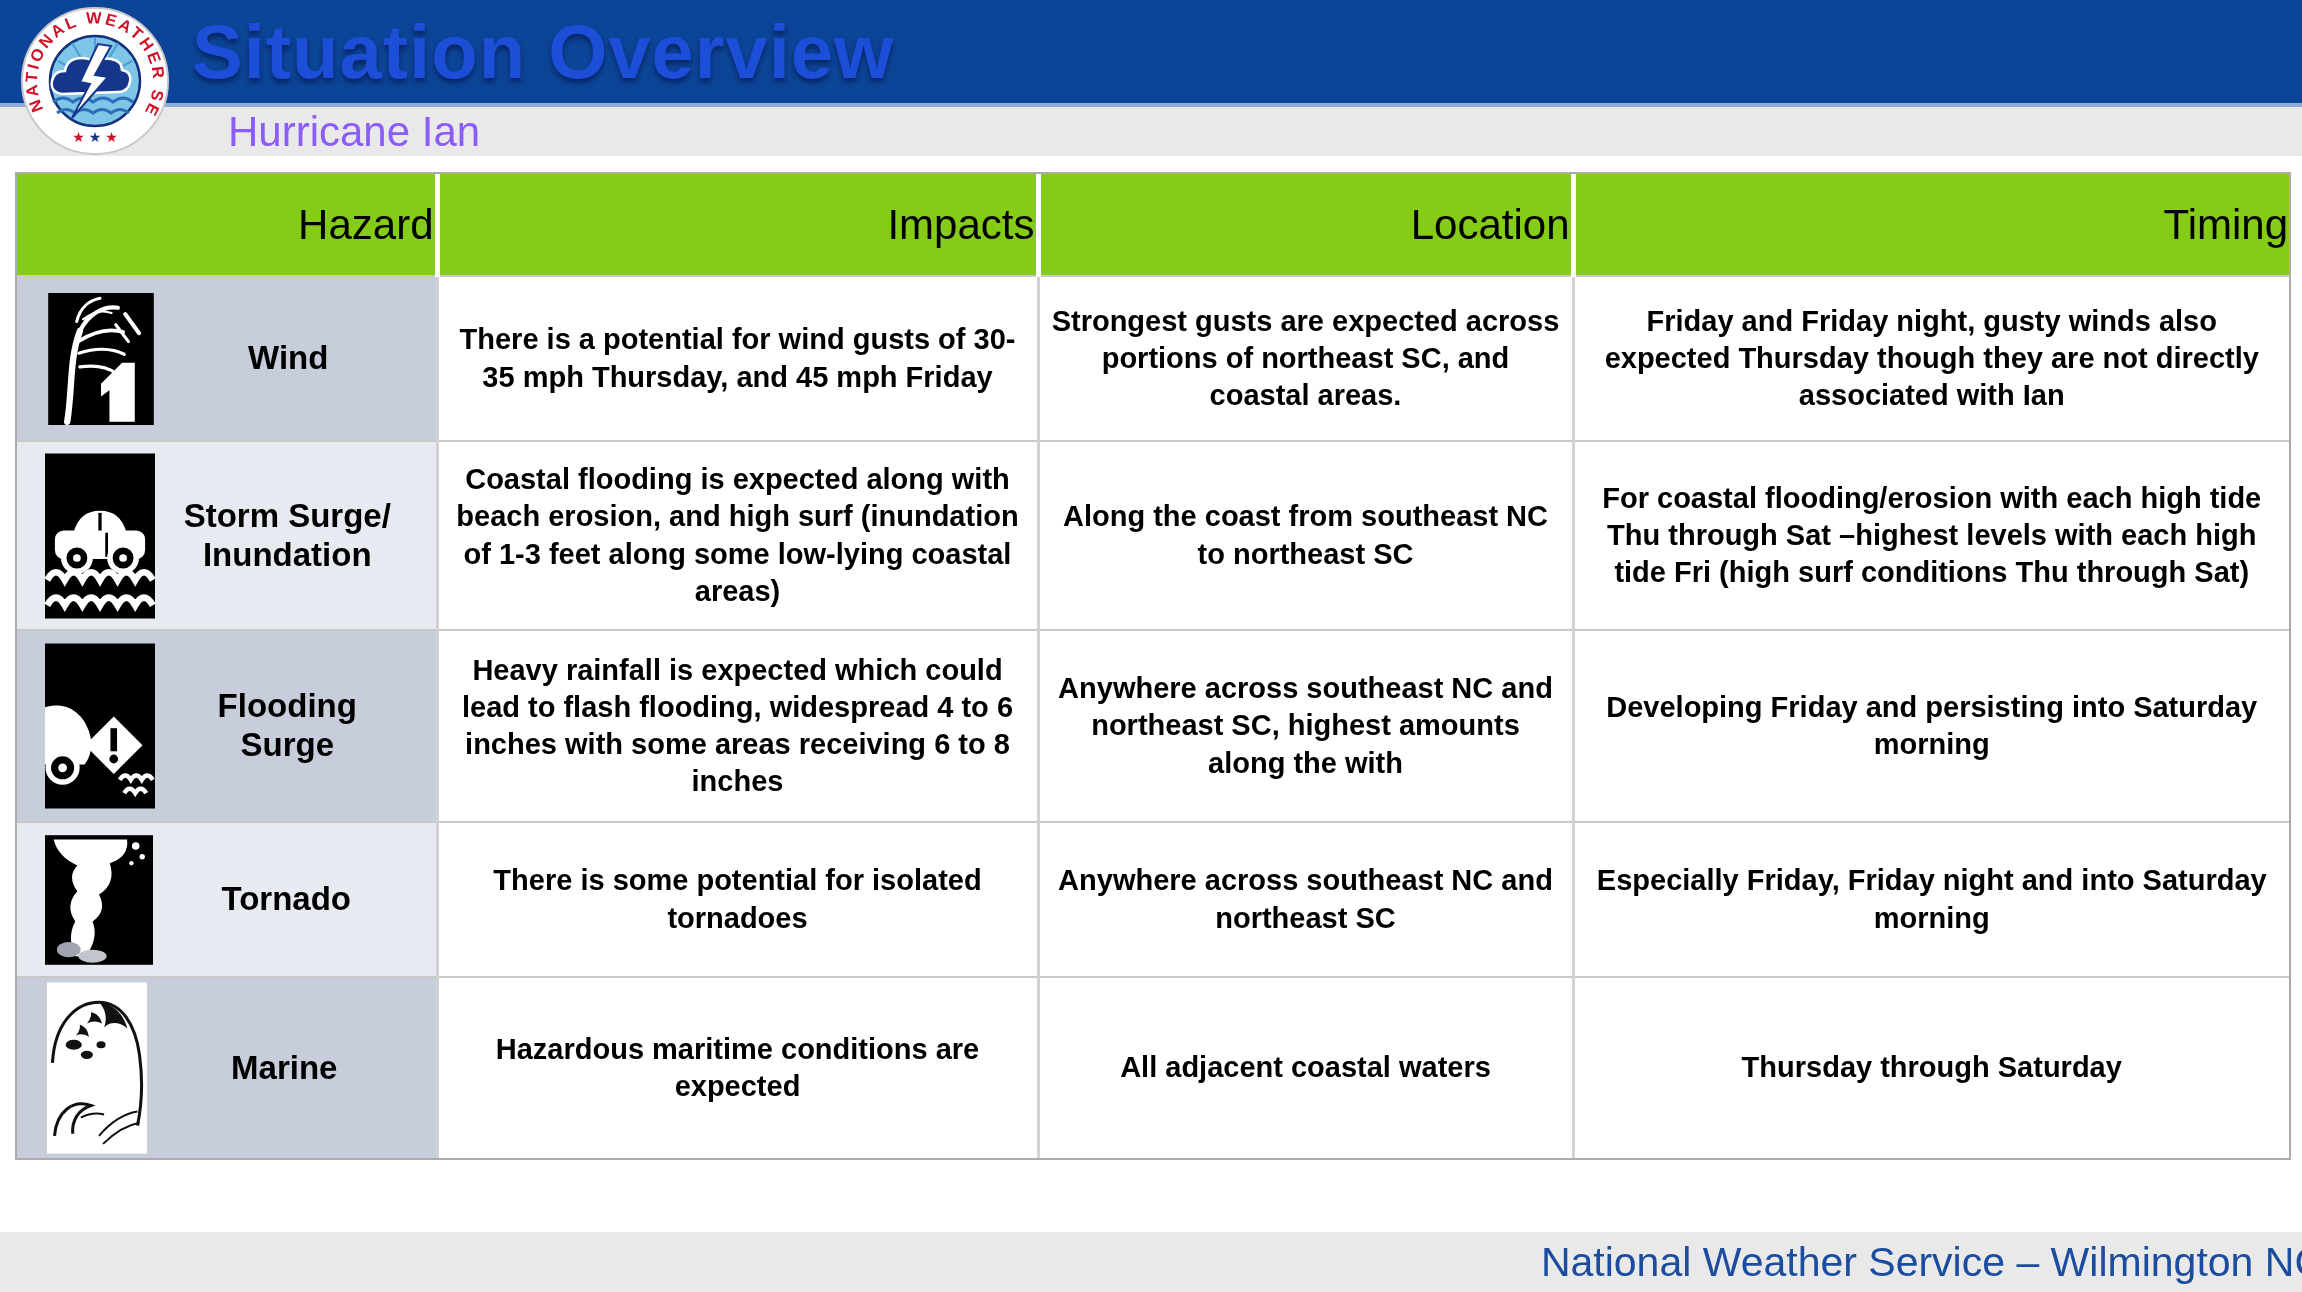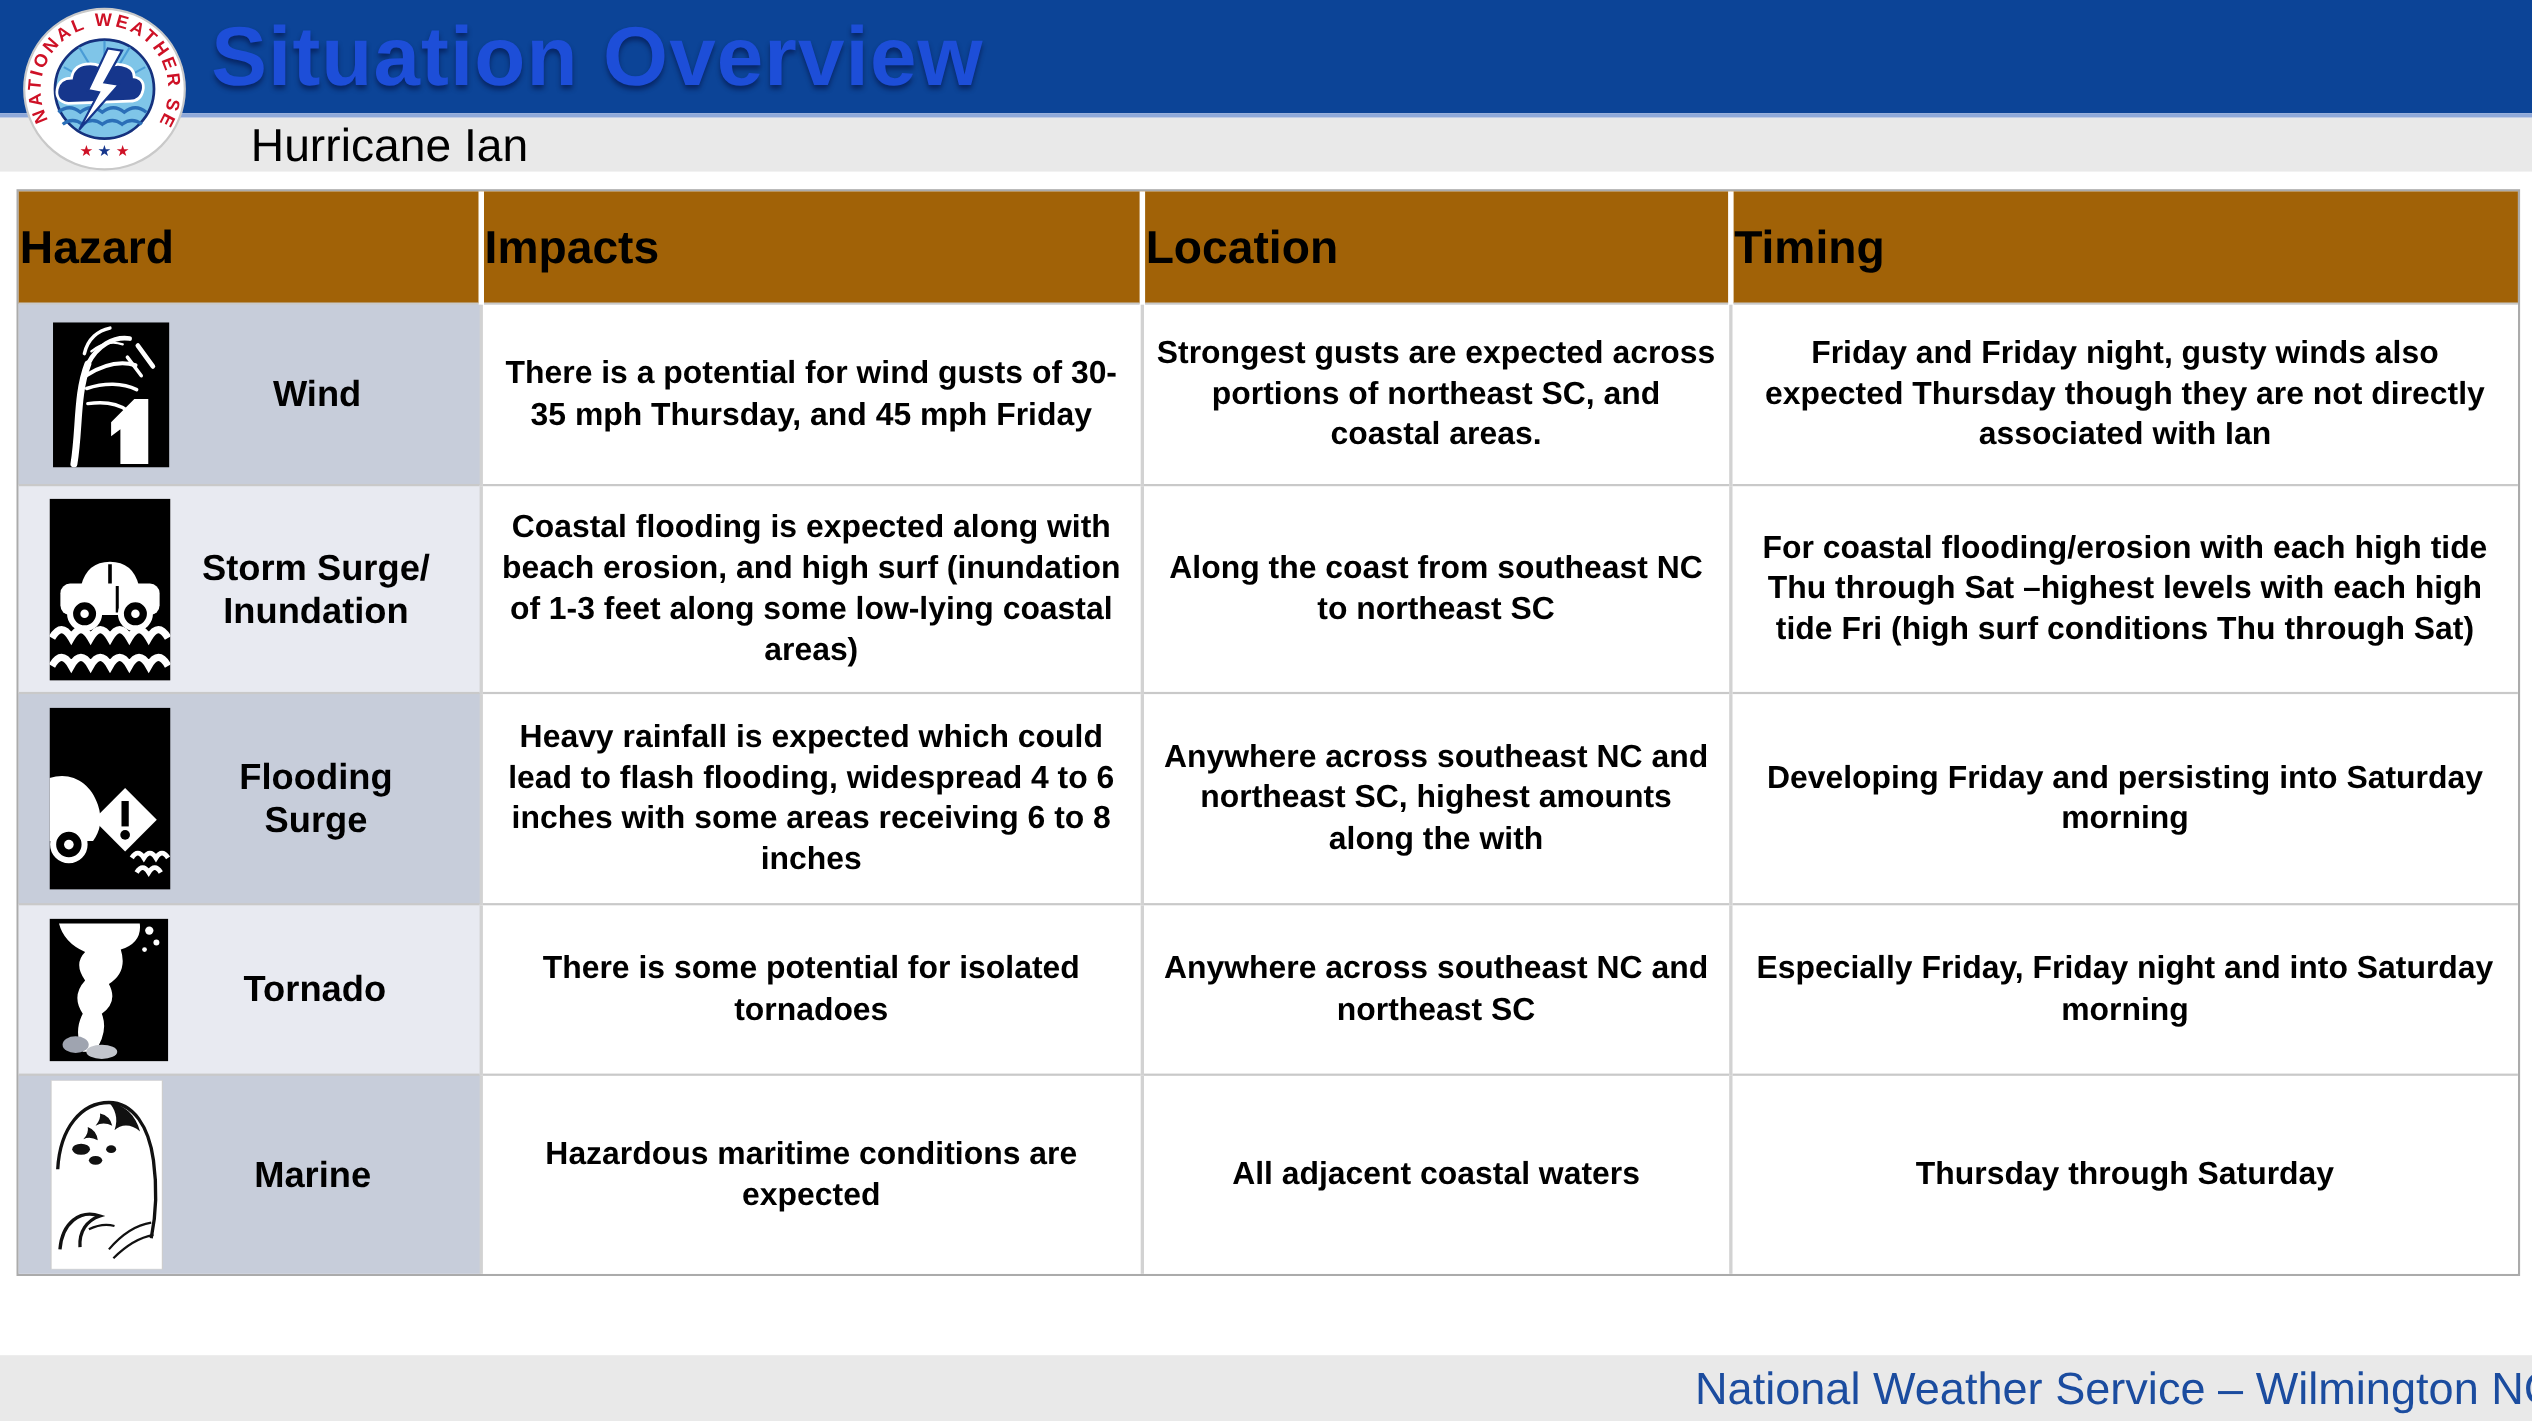--- a/index.html
+++ b/index.html
@@ -12,32 +12,32 @@
   .header-bar{position:absolute;left:0;top:0;width:2302px;height:103px;background:#0C4497;}
   .header-accent{position:absolute;left:0;top:103px;width:2302px;height:4px;background:#8FA9D9;}
   .sub-band{position:absolute;left:0;top:107px;width:2302px;height:49px;background:#E9E9E9;}
   .page-title{
     position:absolute;left:192px;top:0;height:103px;display:flex;align-items:center;
     color:#1d4ed8;font-size:76px;font-weight:bold;letter-spacing:1px;
     text-shadow:0 4px 5px rgba(0,0,40,.45);white-space:nowrap;
   }
   .sub-title{
     position:absolute;left:228px;top:107px;height:49px;display:flex;align-items:center;
-    color:#000000;font-size:42px;white-space:nowrap;
+    color:#8b5cf6;font-size:42px;white-space:nowrap;
   }
   .nws-logo{position:absolute;left:20px;top:6px;width:150px;height:150px;}
   
   .table-wrap{
     position:absolute;left:15px;top:172px;width:2272px;
     border:2px solid #ABABAB;
   }
   table{border-collapse:collapse;table-layout:fixed;width:100%;}
   th{
-    background:#a16207;color:#000;font-size:42px;font-weight:bold;
-    height:99px;text-align:left;border-right:5px solid #fff;
+    background:#84cc16;color:#000;font-size:42px;font-weight:normal;
+    height:99px;text-align:right;border-right:5px solid #fff;
   }
   th:last-child{border-right:none;}
   td{
     background:#fff;border-right:3px solid #D2D2D2;border-top:2px solid #C9C9C9;
     font-size:29px;font-weight:bold;color:#000;text-align:center;
     padding:4px 12px;line-height:1.28;vertical-align:middle;
   }
   td:last-child{border-right:none;}
   td.hazard{padding:4px 0;}
   tr.dark td.hazard{background:#C7CDDA;}

